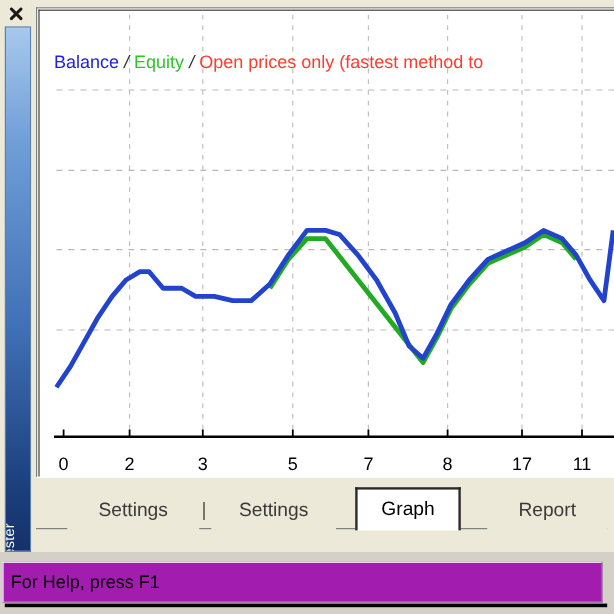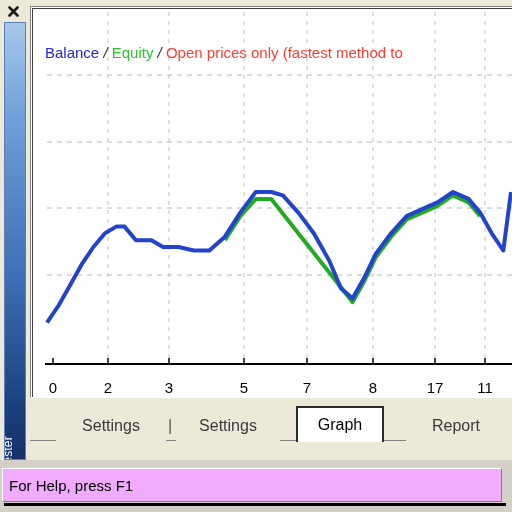--- a/index.html
+++ b/index.html
@@ -208,21 +208,21 @@
     width: 512px;
     height: 52px;
     background: #d4d0c8;
   }
   #status-panel {
     position: absolute;
     left: 2px;
     top: 8px;
     width: 500px;
     height: 34px;
-    background: #f0abfc;
+    background: #a21caf;
     border-top: 1px solid #ffffff;
     border-left: 1px solid #ffffff;
     border-right: 1px solid #808080;
     border-bottom: 1px solid #808080;
     box-sizing: border-box;
     display: flex;
     align-items: center;
     padding-left: 6px;
   }
   #status-text {

